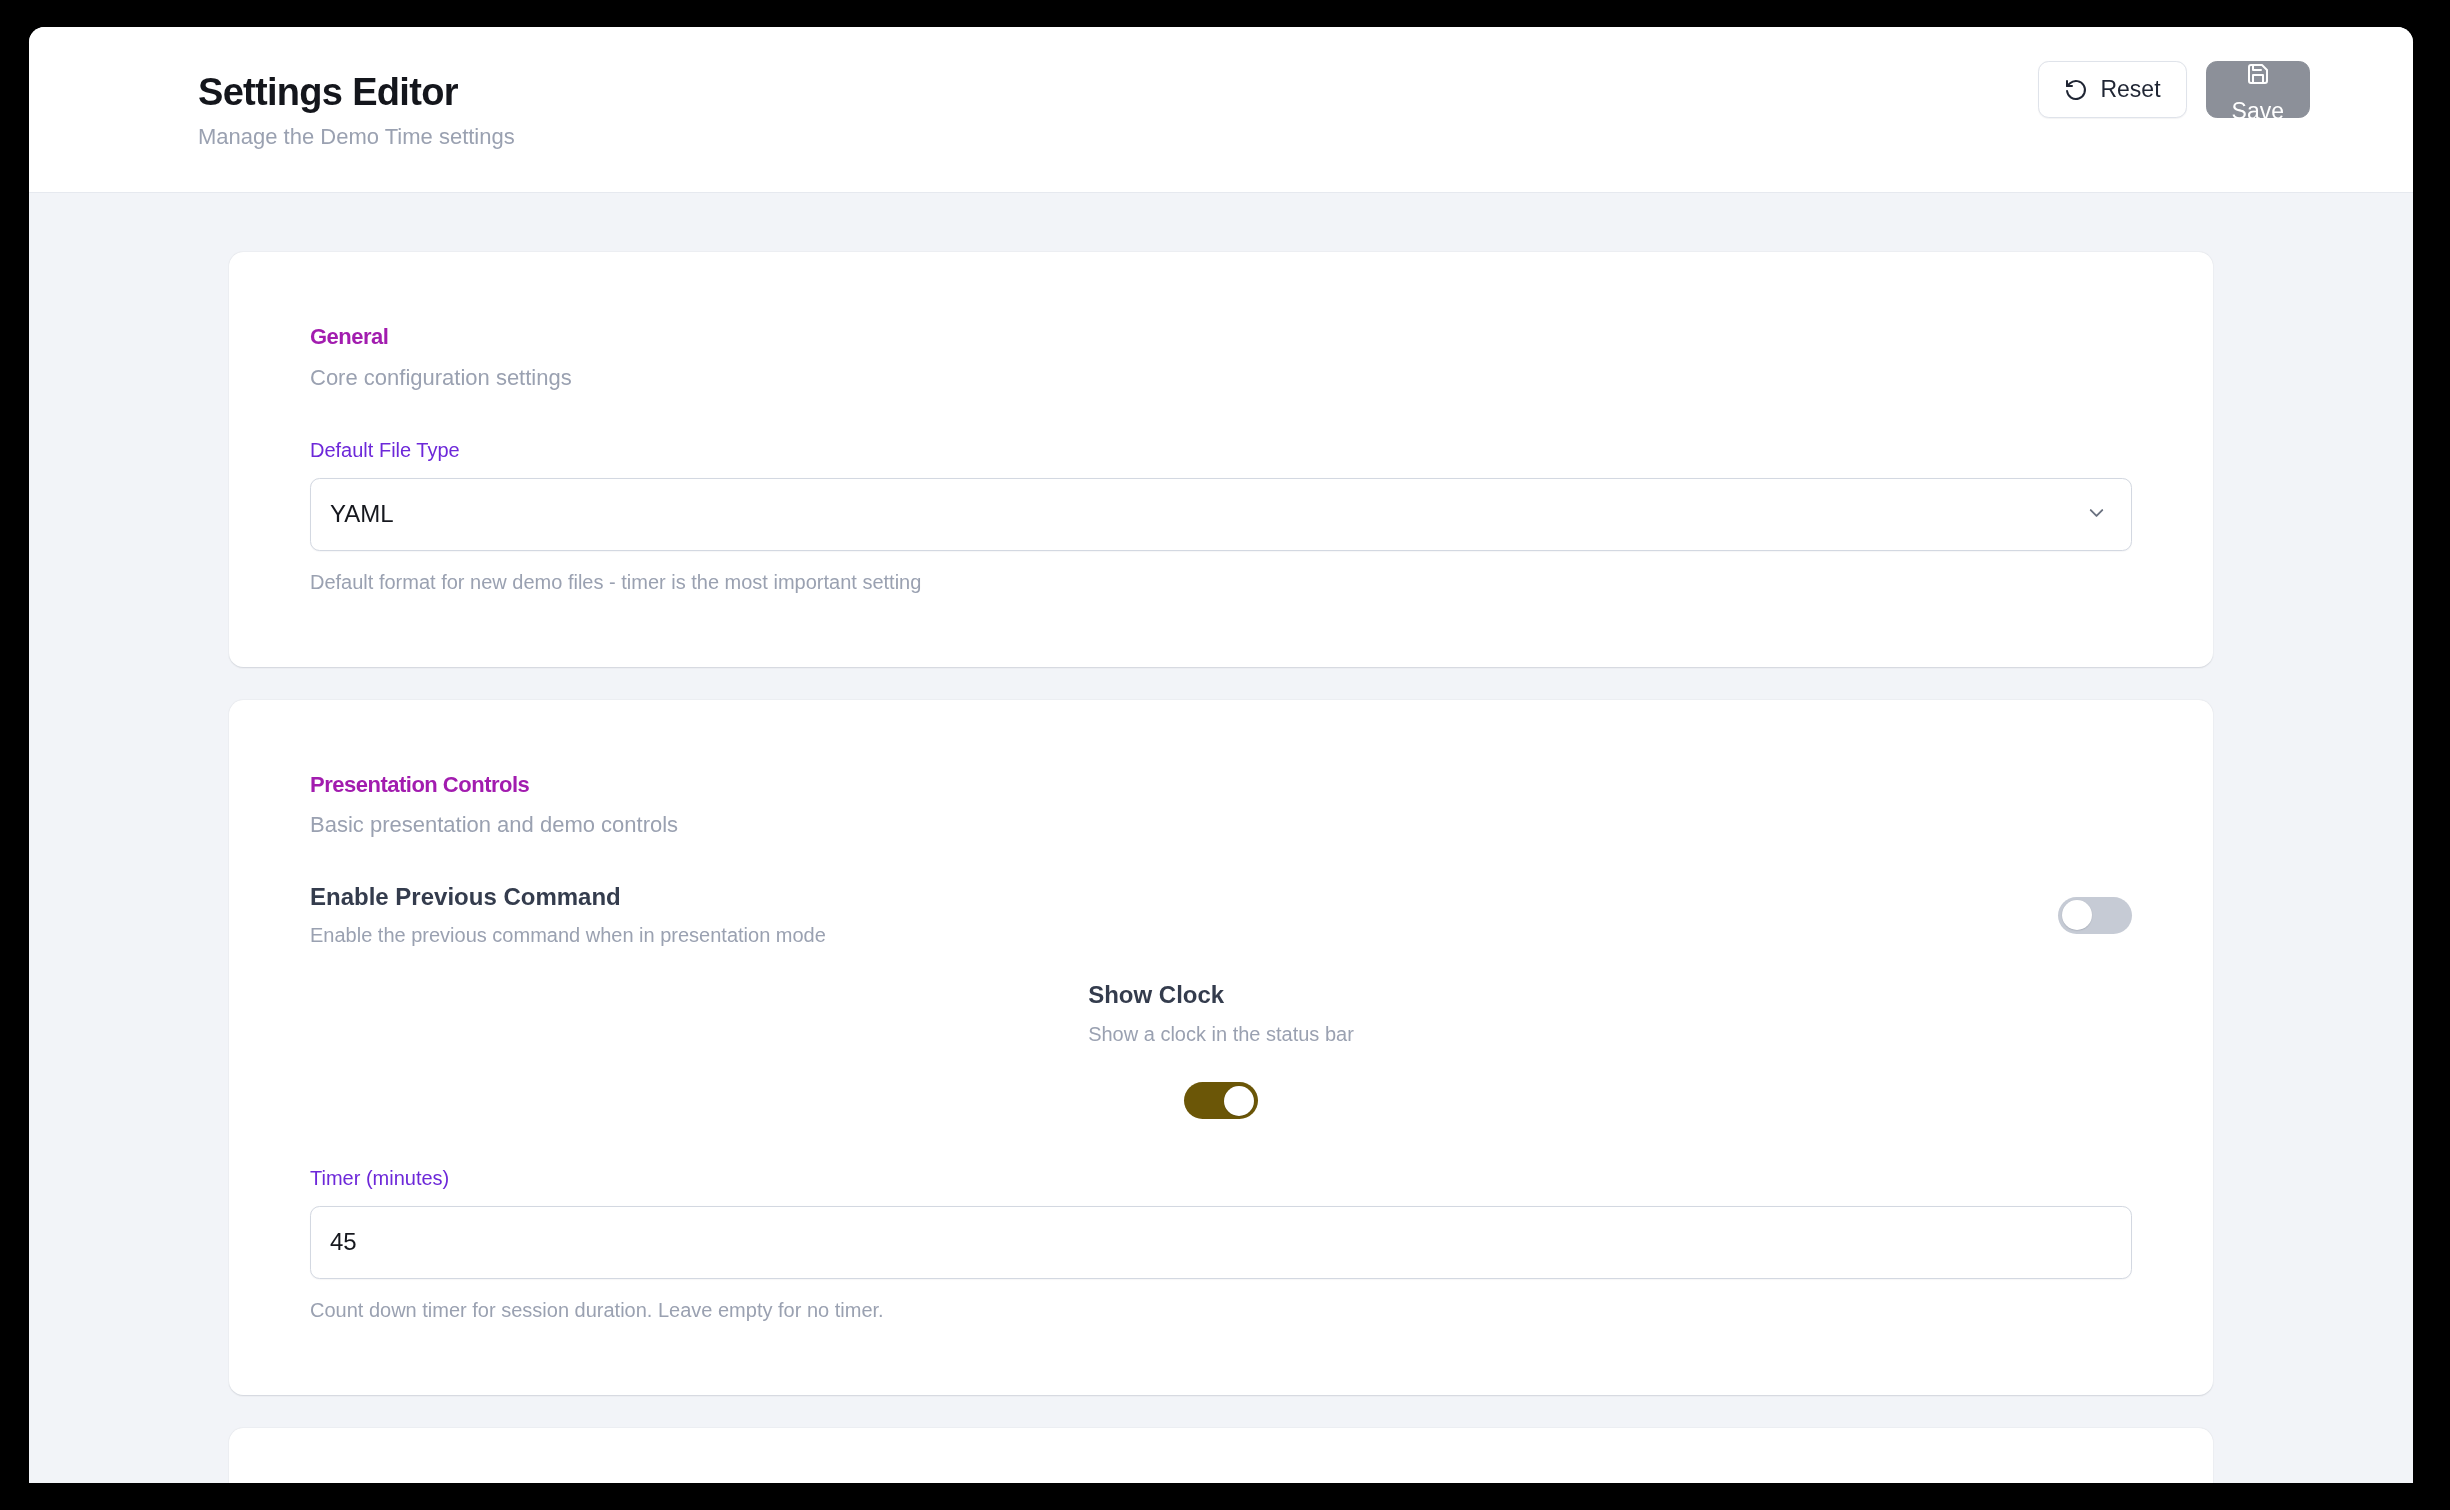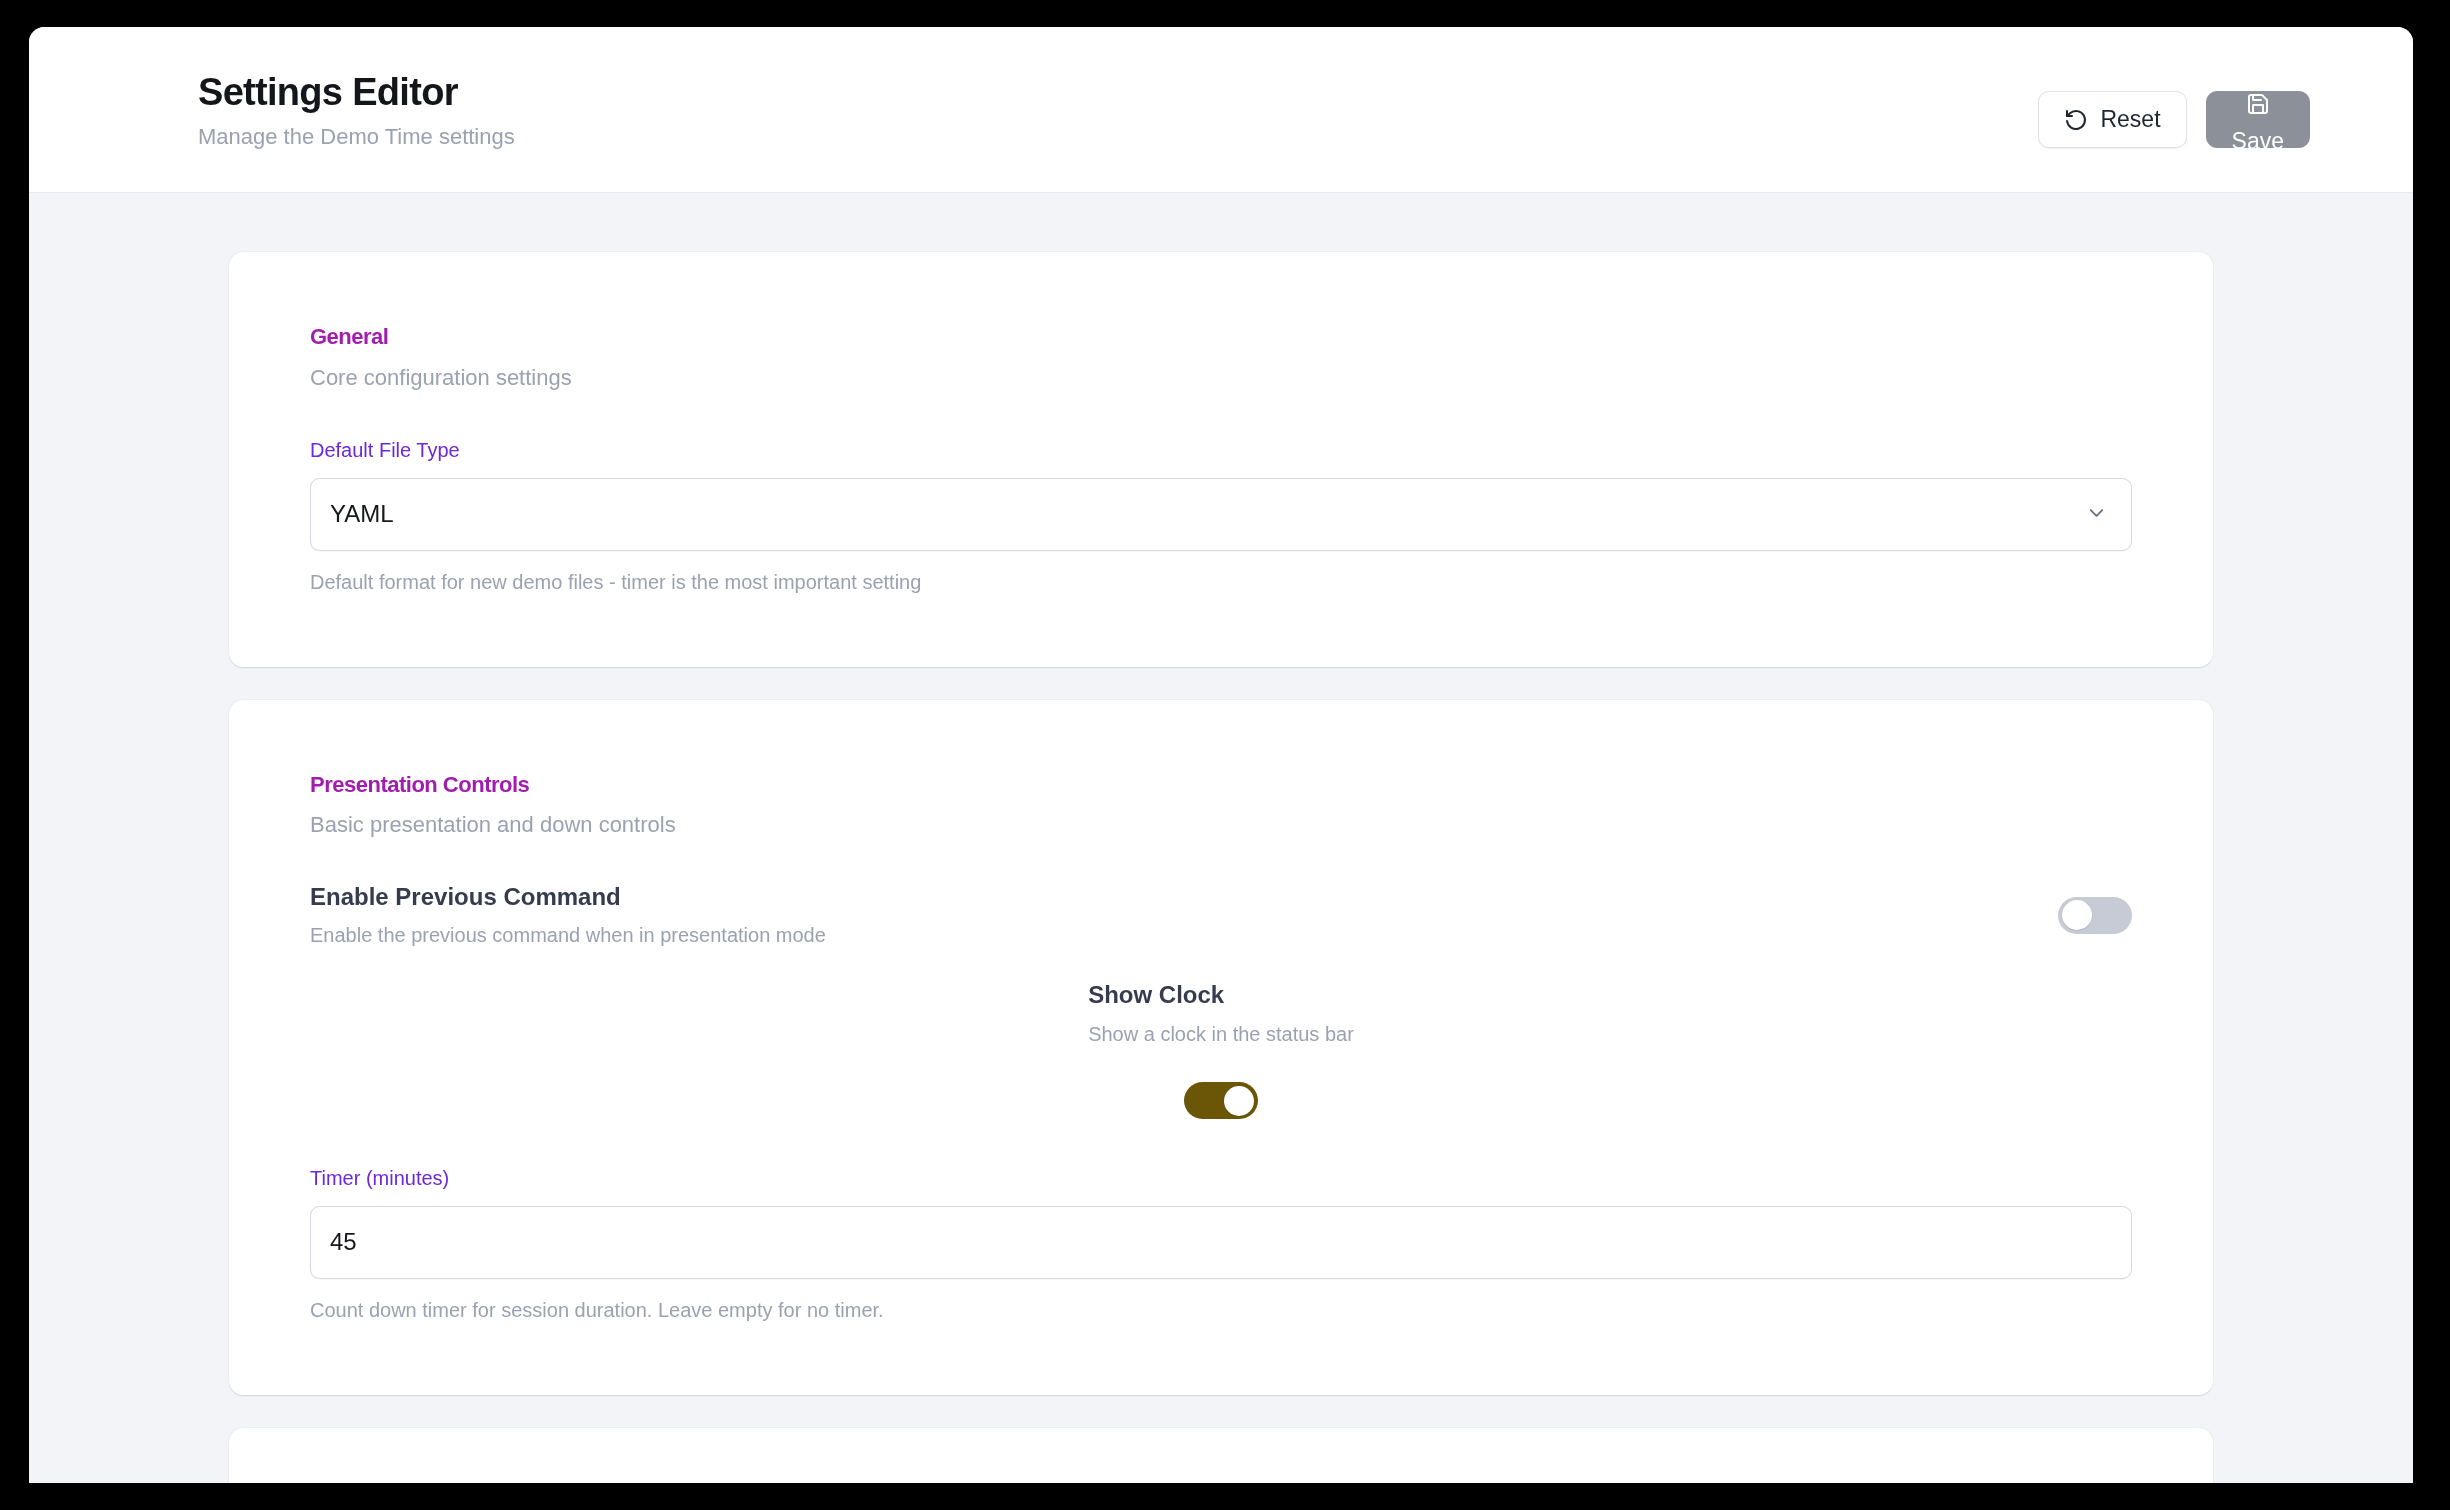--- a/index.html
+++ b/index.html
@@ -43,21 +43,21 @@
   #page-subtitle {
     font-size: 22px;
     color: #9aa1b1;
     margin-top: 10.8px;
     line-height: 1.2;
   }
 
   #header-actions {
     position: absolute;
     right: 103px;
-    top: 64px;
+    top: 34px;
     display: flex;
     align-items: center;
     gap: 19px;
   }
   .hbtn {
     display: inline-flex;
     align-items: center;
     gap: 12px;
     height: 57px;
     padding: 0 25px;
@@ -253,21 +253,21 @@
             </svg>
           </span>
         </div>
 
         <div class="help-text">Default format for new demo files - timer is the most important setting</div>
       </div>
     </div>
 
     <div class="card">
       <div class="section-title">Presentation Controls</div>
-      <div class="section-desc">Basic presentation and down controls</div>
+      <div class="section-desc">Basic presentation and demo controls</div>
 
       <div class="toggle-row">
         <div class="toggle-texts">
           <div class="toggle-label">Enable Previous Command</div>
           <div class="toggle-desc">Enable the previous command when in presentation mode</div>
         </div>
         <div class="switch" id="toggle-enable-previous-command" style="background: rgb(198, 203, 213);">
           <span class="knob"></span>
         </div>
       </div>

